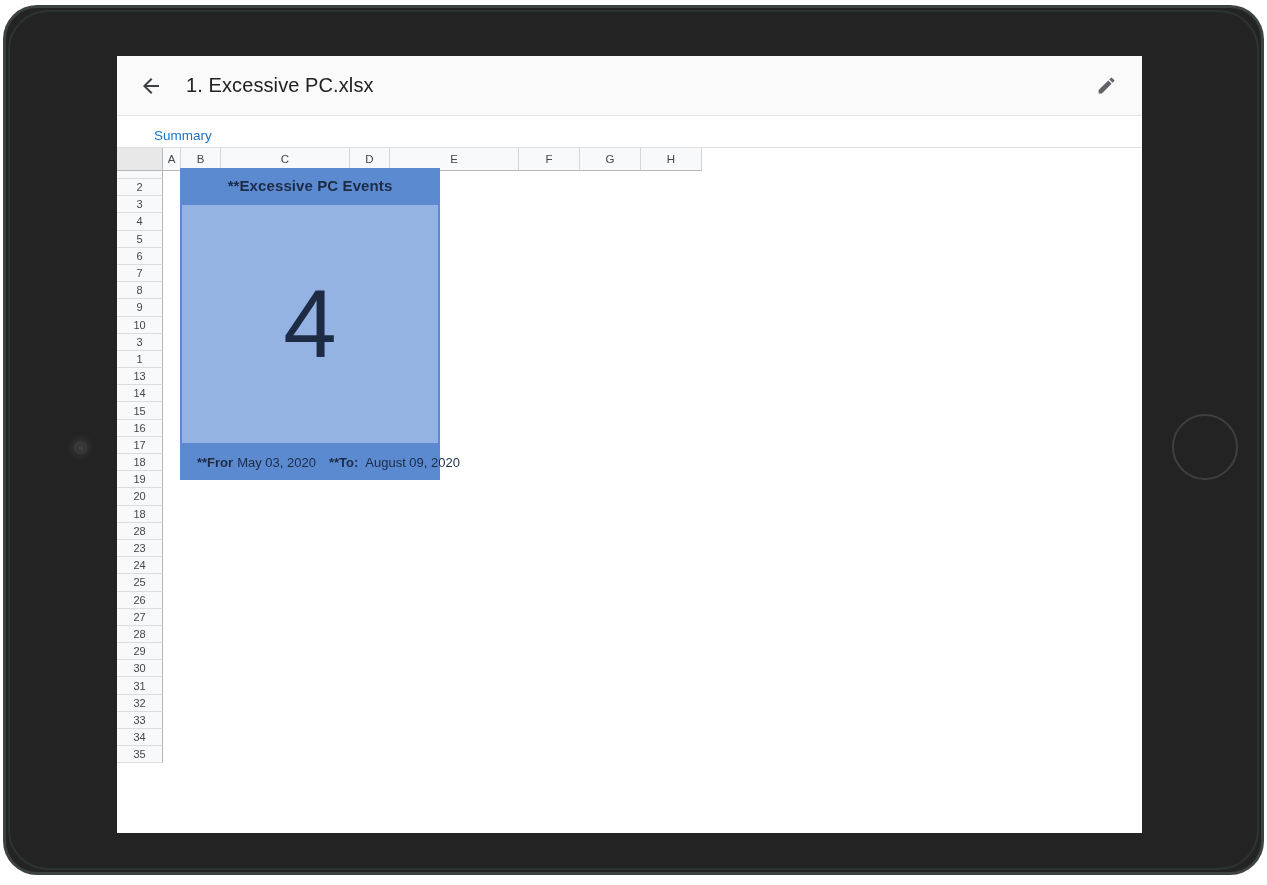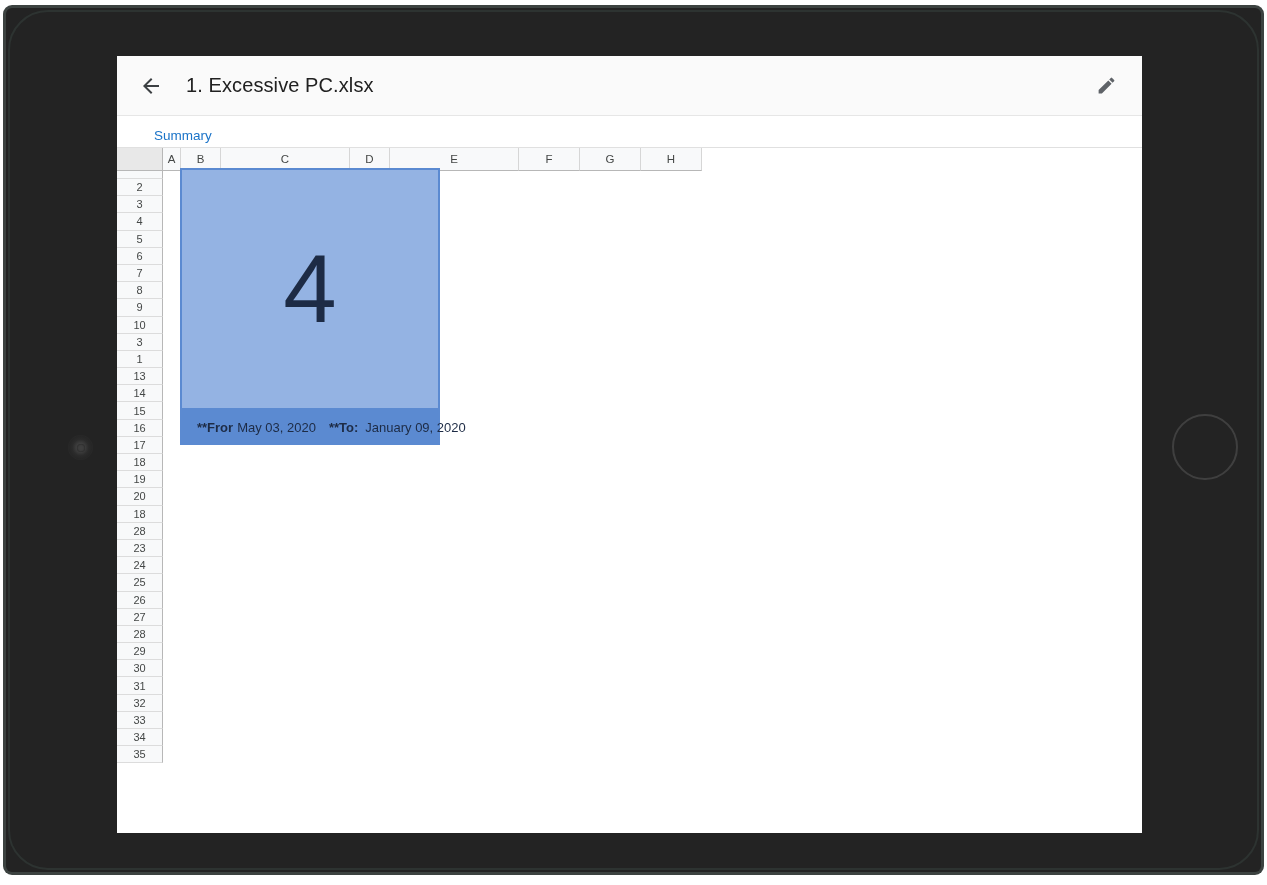--- a/index.html
+++ b/index.html
@@ -13,21 +13,21 @@
   }
 
   
   #device-frame {
     position: absolute;
     left: 6px;
     top: 8px;
     width: 1255px;
     height: 864px;
     background: #232323;
-    border-radius: 6px;
+    border-radius: 31px;
     box-shadow: 0 0 0 3px #3c4240;
   }
 
   #device-bezel-highlight {
     position: absolute;
     inset: 2px;
     border-radius: 40px;
     border: 2px solid #2d3331;
     pointer-events: none;
   }
@@ -359,28 +359,31 @@
           <div class="row-header">29</div>
           <div class="row-header">30</div>
           <div class="row-header">31</div>
           <div class="row-header">32</div>
           <div class="row-header">33</div>
           <div class="row-header">34</div>
           <div class="row-header">35</div>
         </div>
 
       <div id="kpi-card">
+        <div id="kpi-card-header">
+          <span id="kpi-card-title">**Excessive PC Events</span>
+        </div>
         <div id="kpi-card-body">
           <div id="kpi-card-body-inner">
             <span id="kpi-value">4</span>
           </div>
         </div>
         <div id="kpi-card-footer">
           <span class="kpi-label">**Fror</span>
           <span class="kpi-date">May 03, 2020</span>
           <span class="kpi-label" id="kpi-to-label">**To:</span>
-          <span class="kpi-date" id="kpi-to-date">January 09, 2020</span>
+          <span class="kpi-date" id="kpi-to-date">August 09, 2020</span>
         </div>
       </div>
 
     </div>
   </div>
 </div>
 
 </body></html>

